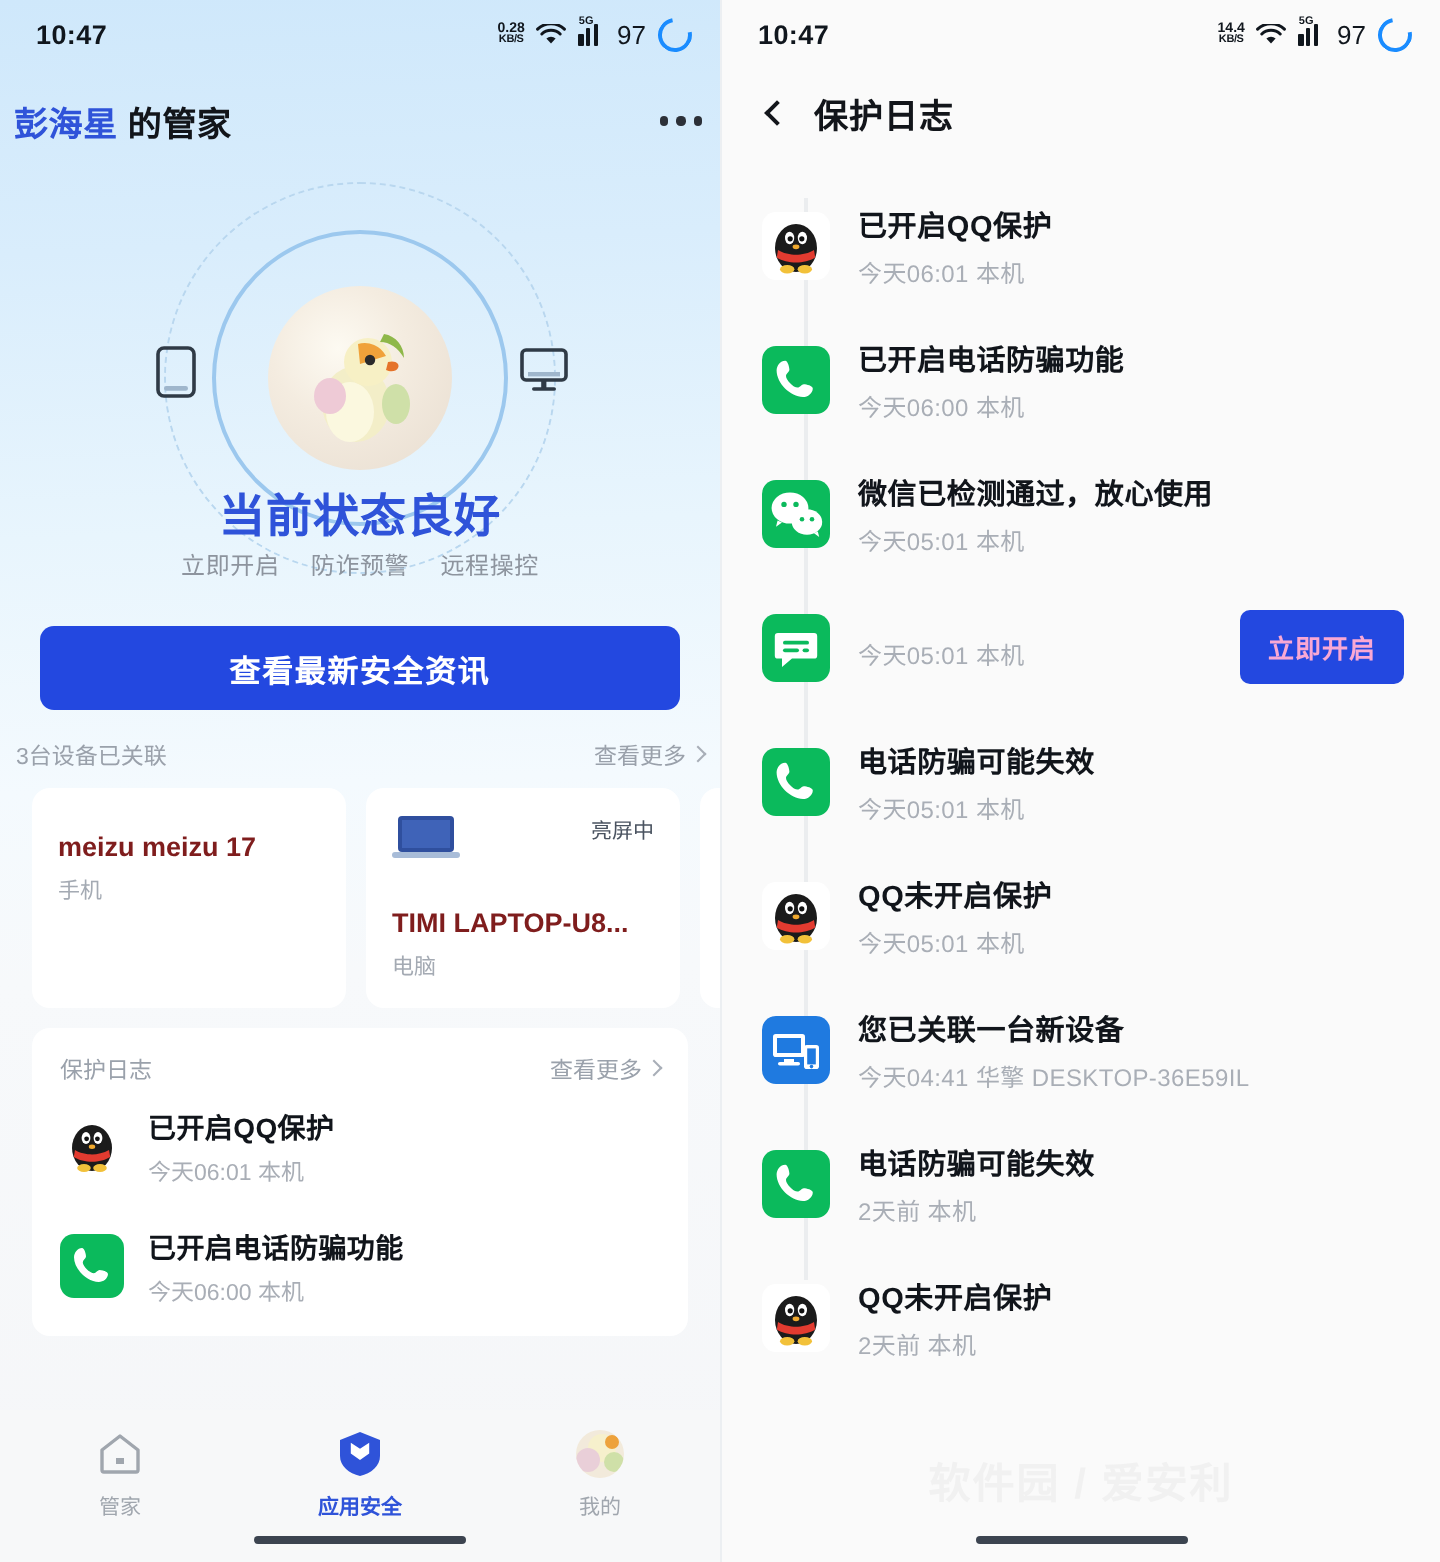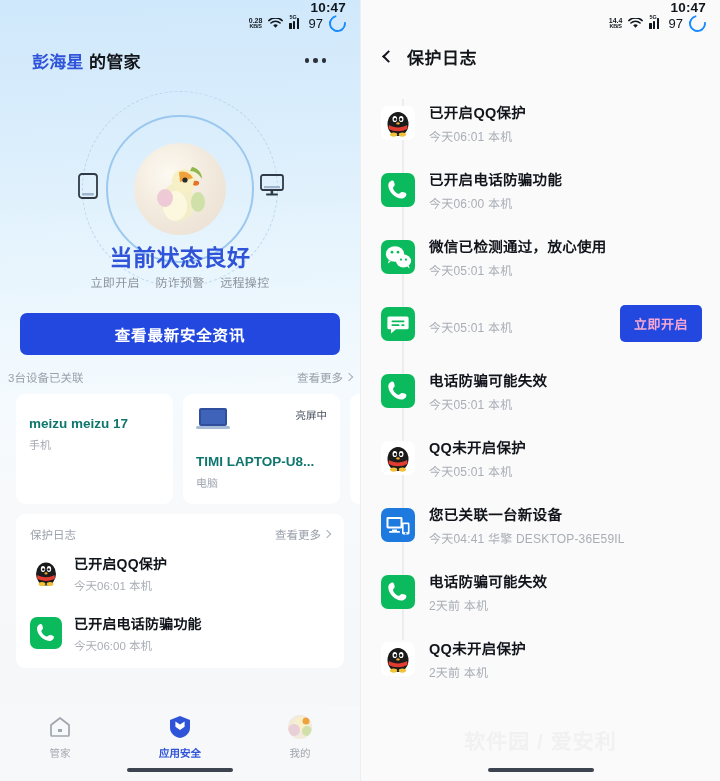--- a/index.html
+++ b/index.html
@@ -9,22 +9,22 @@
     background:#ffffff;
     display:flex;
     overflow:hidden;
   }
 
   
   .panel { width:360px; height:781px; position:relative; overflow:hidden; }
 
   
   .statusbar {
-    height:34px; display:flex; align-items:flex-end;
-    padding:0 14px 0 18px; font-size:13.5px; font-weight:700; color:#10161d;flex-direction:column;
+    height:34px; display:flex; align-items:center;
+    padding:0 14px 0 18px; font-size:13.5px; font-weight:700; color:#10161d;
   }
   .sb-time { letter-spacing:.2px; }
   .sb-right { margin-left:auto; display:flex; align-items:center; gap:6px; }
   .sb-speed { display:flex; flex-direction:column; align-items:center; line-height:1; }
   .sb-speed .n { font-size:7px; font-weight:700; }
   .sb-speed .u { font-size:5.5px; font-weight:700; letter-spacing:-.2px; }
   .sb-batt-num { font-size:13px; font-weight:400; }
   .sb-ring {
     width:17px; height:17px; border-radius:50%;
     border:2.4px solid #1a8cff; border-top-color:transparent; transform:rotate(35deg);
@@ -33,21 +33,21 @@
   .ico-sig { display:flex; align-items:flex-end; gap:1.2px; height:11px; position:relative; }
   .ico-sig i { width:2.4px; background:#10161d; border-radius:.5px; display:block; }
   .ico-sig i:nth-child(1){height:4px;} .ico-sig i:nth-child(2){height:6px;}
   .ico-sig i:nth-child(3){height:8.5px;} .ico-sig i:nth-child(4){height:11px;}
   .ico-sig .g5 { position:absolute; top:-4px; left:0; font-size:5.5px; font-weight:700; }
 
   
   .left {
     background:linear-gradient(178deg,#cfe8fb 0%,#d9edfc 16%,#e8f5fd 34%,#f4fafe 50%,#f7f9fb 62%,#f5f6f8 100%);
   }
-  .l-header { padding:14px 32px 0; display:flex; align-items:center; }
+  .l-header { padding:14px 7px 0; display:flex; align-items:center; }
   .l-title { font-size:17px; font-weight:700; color:#12151a; letter-spacing:.3px; }
   .l-title .uname { color:#2f53d9; }
   .l-more { margin-left:auto; display:flex; gap:4px; align-items:center; padding:8px 2px; }
   .l-more span { width:4.5px; height:4.5px; border-radius:50%; background:#2c3038; display:block; }
 
   
   .hero { position:relative; height:230px; margin-top:4px; }
   .dash-ring {
     position:absolute; left:50%; top:14px; transform:translateX(-50%);
     width:196px; height:196px; border-radius:50%;
@@ -97,21 +97,21 @@
     flex:0 0 auto; width:157px; height:110px; background:#fff; border-radius:9px;
     padding:13px 13px 0; position:relative;
   }
   .dev-card.partial { width:26px; overflow:hidden; }
   .dev-top { display:flex; align-items:flex-start; height:38px; }
   .badge-local {
     margin-left:auto; font-size:10.5px; color:#3b5fd0; border:1px solid #9db2e8;
     border-radius:3px; padding:2px 5px; font-weight:500;
   }
   .badge-plain { margin-left:auto; font-size:10.5px; color:#4a5360; font-weight:500; }
-  .dev-name { margin-top:9px; font-size:13.5px; font-weight:700; color:#0f766e; white-space:nowrap; overflow:hidden; }
+  .dev-name { margin-top:9px; font-size:13.5px; font-weight:700; color:#7f1d1d; white-space:nowrap; overflow:hidden; }
   .dev-type { margin-top:5px; font-size:11px; color:#a4aab3; }
 
   .log-card { margin:10px 16px 0; background:#fff; border-radius:9px; padding:12px 14px 6px; }
   .log-head { display:flex; align-items:center; font-size:11.5px; color:#9aa1ab; }
   .log-head .more { margin-left:auto; display:flex; align-items:center; gap:3px; }
   .log-row { display:flex; align-items:center; gap:12px; padding:11px 0 9px; }
   .log-texts .t { font-size:14px; font-weight:700; color:#11151b; letter-spacing:.2px; }
   .log-texts .s { margin-top:4px; font-size:11.5px; color:#a9aeb6; }
 
   

